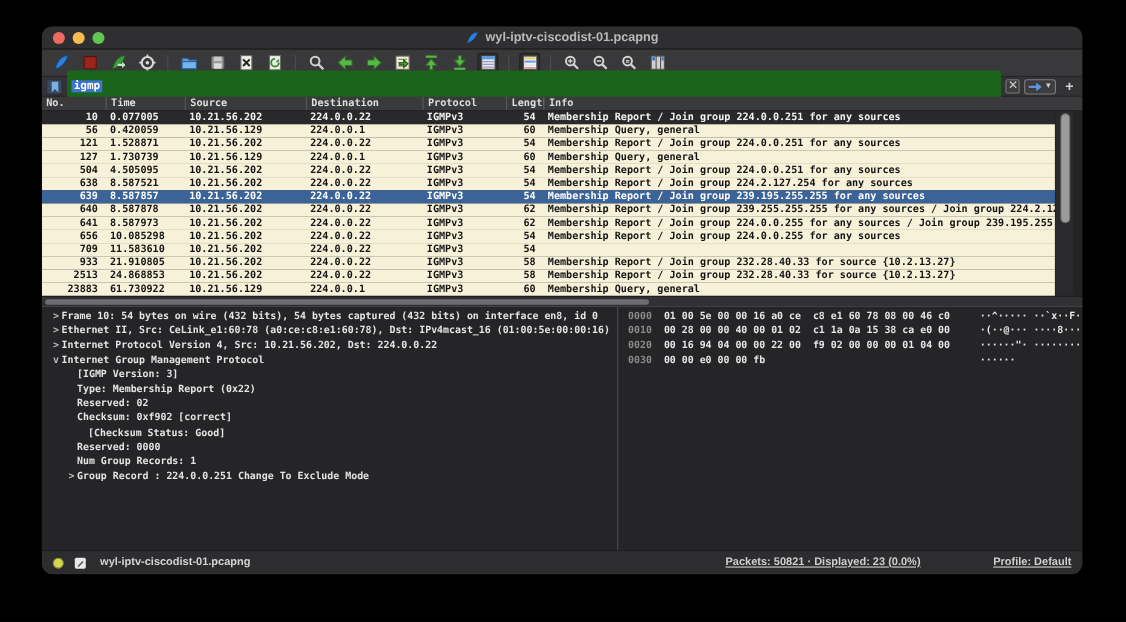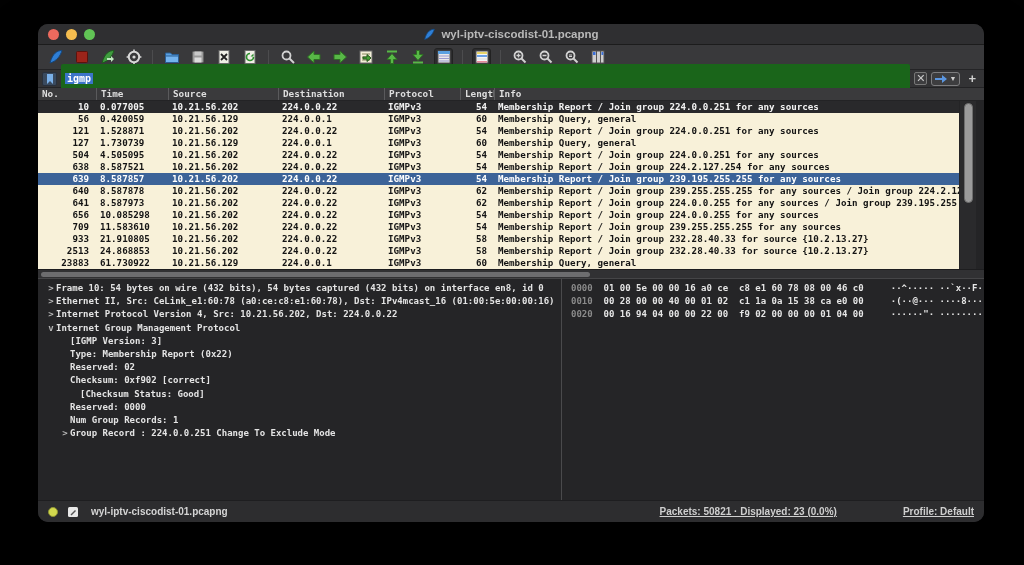--- a/index.html
+++ b/index.html
@@ -386,21 +386,20 @@
             <div class="pc r">54</div>
             <div class="pc">Membership Report / Join group 224.0.0.255 for any sources</div>
           </div>
           <div class="prow grid7 default">
             <div class="pc r">709</div>
             <div class="pc">11.583610</div>
             <div class="pc">10.21.56.202</div>
             <div class="pc">224.0.0.22</div>
             <div class="pc">IGMPv3</div>
             <div class="pc r">54</div>
-            <div class="pc">Membership Report / Join group 239.255.255.255 for any sources</div>
           </div>
           <div class="prow grid7 default">
             <div class="pc r">933</div>
             <div class="pc">21.910805</div>
             <div class="pc">10.21.56.202</div>
             <div class="pc">224.0.0.22</div>
             <div class="pc">IGMPv3</div>
             <div class="pc r">58</div>
             <div class="pc">Membership Report / Join group 232.28.40.33 for source {10.2.13.27}</div>
           </div>
@@ -442,20 +441,21 @@
           <div class="dline" style="padding-left: 22px;"><span class="exp"></span><span>Checksum: 0xf902 [correct]</span></div>
           <div class="dline" style="padding-left: 32px;"><span class="exp"></span><span>[Checksum Status: Good]</span></div>
           <div class="dline" style="padding-left: 22px;"><span class="exp"></span><span>Reserved: 0000</span></div>
           <div class="dline" style="padding-left: 22px;"><span class="exp"></span><span>Num Group Records: 1</span></div>
           <div class="dline" style="padding-left: 22px;"><span class="exp">&gt;</span><span>Group Record : 224.0.0.251  Change To Exclude Mode</span></div>
         </div>
       <div class="bytes" id="bytes">
           <div class="bline"><span class="off">0000</span><span>  01 00 5e 00 00 16 a0 ce  c8 e1 60 78 08 00 46 c0  </span><span>   ··^····· ··`x··F·</span></div>
           <div class="bline"><span class="off">0010</span><span>  00 28 00 00 40 00 01 02  c1 1a 0a 15 38 ca e0 00  </span><span>   ·(··@··· ····8···</span></div>
           <div class="bline"><span class="off">0020</span><span>  00 16 94 04 00 00 22 00  f9 02 00 00 00 01 04 00  </span><span>   ······"· ········</span></div>
+          <div class="bline"><span class="off">0030</span><span>  00 00 e0 00 00 fb                                 </span><span>   ······</span></div>
         </div>
     </div>
 
     <div class="statusbar">
       <span class="expert-dot"></span>
       <svg class="annot" viewBox="0 0 12 12">
         <rect x="1" y="1" width="10" height="10" rx="1.5" fill="#e8e8e8"></rect>
         <path d="M3.5 8.5 L8 4 L9 5 L4.5 9.5 Z" fill="#555"></path>
       </svg>
       <span>wyl-iptv-ciscodist-01.pcapng</span>

